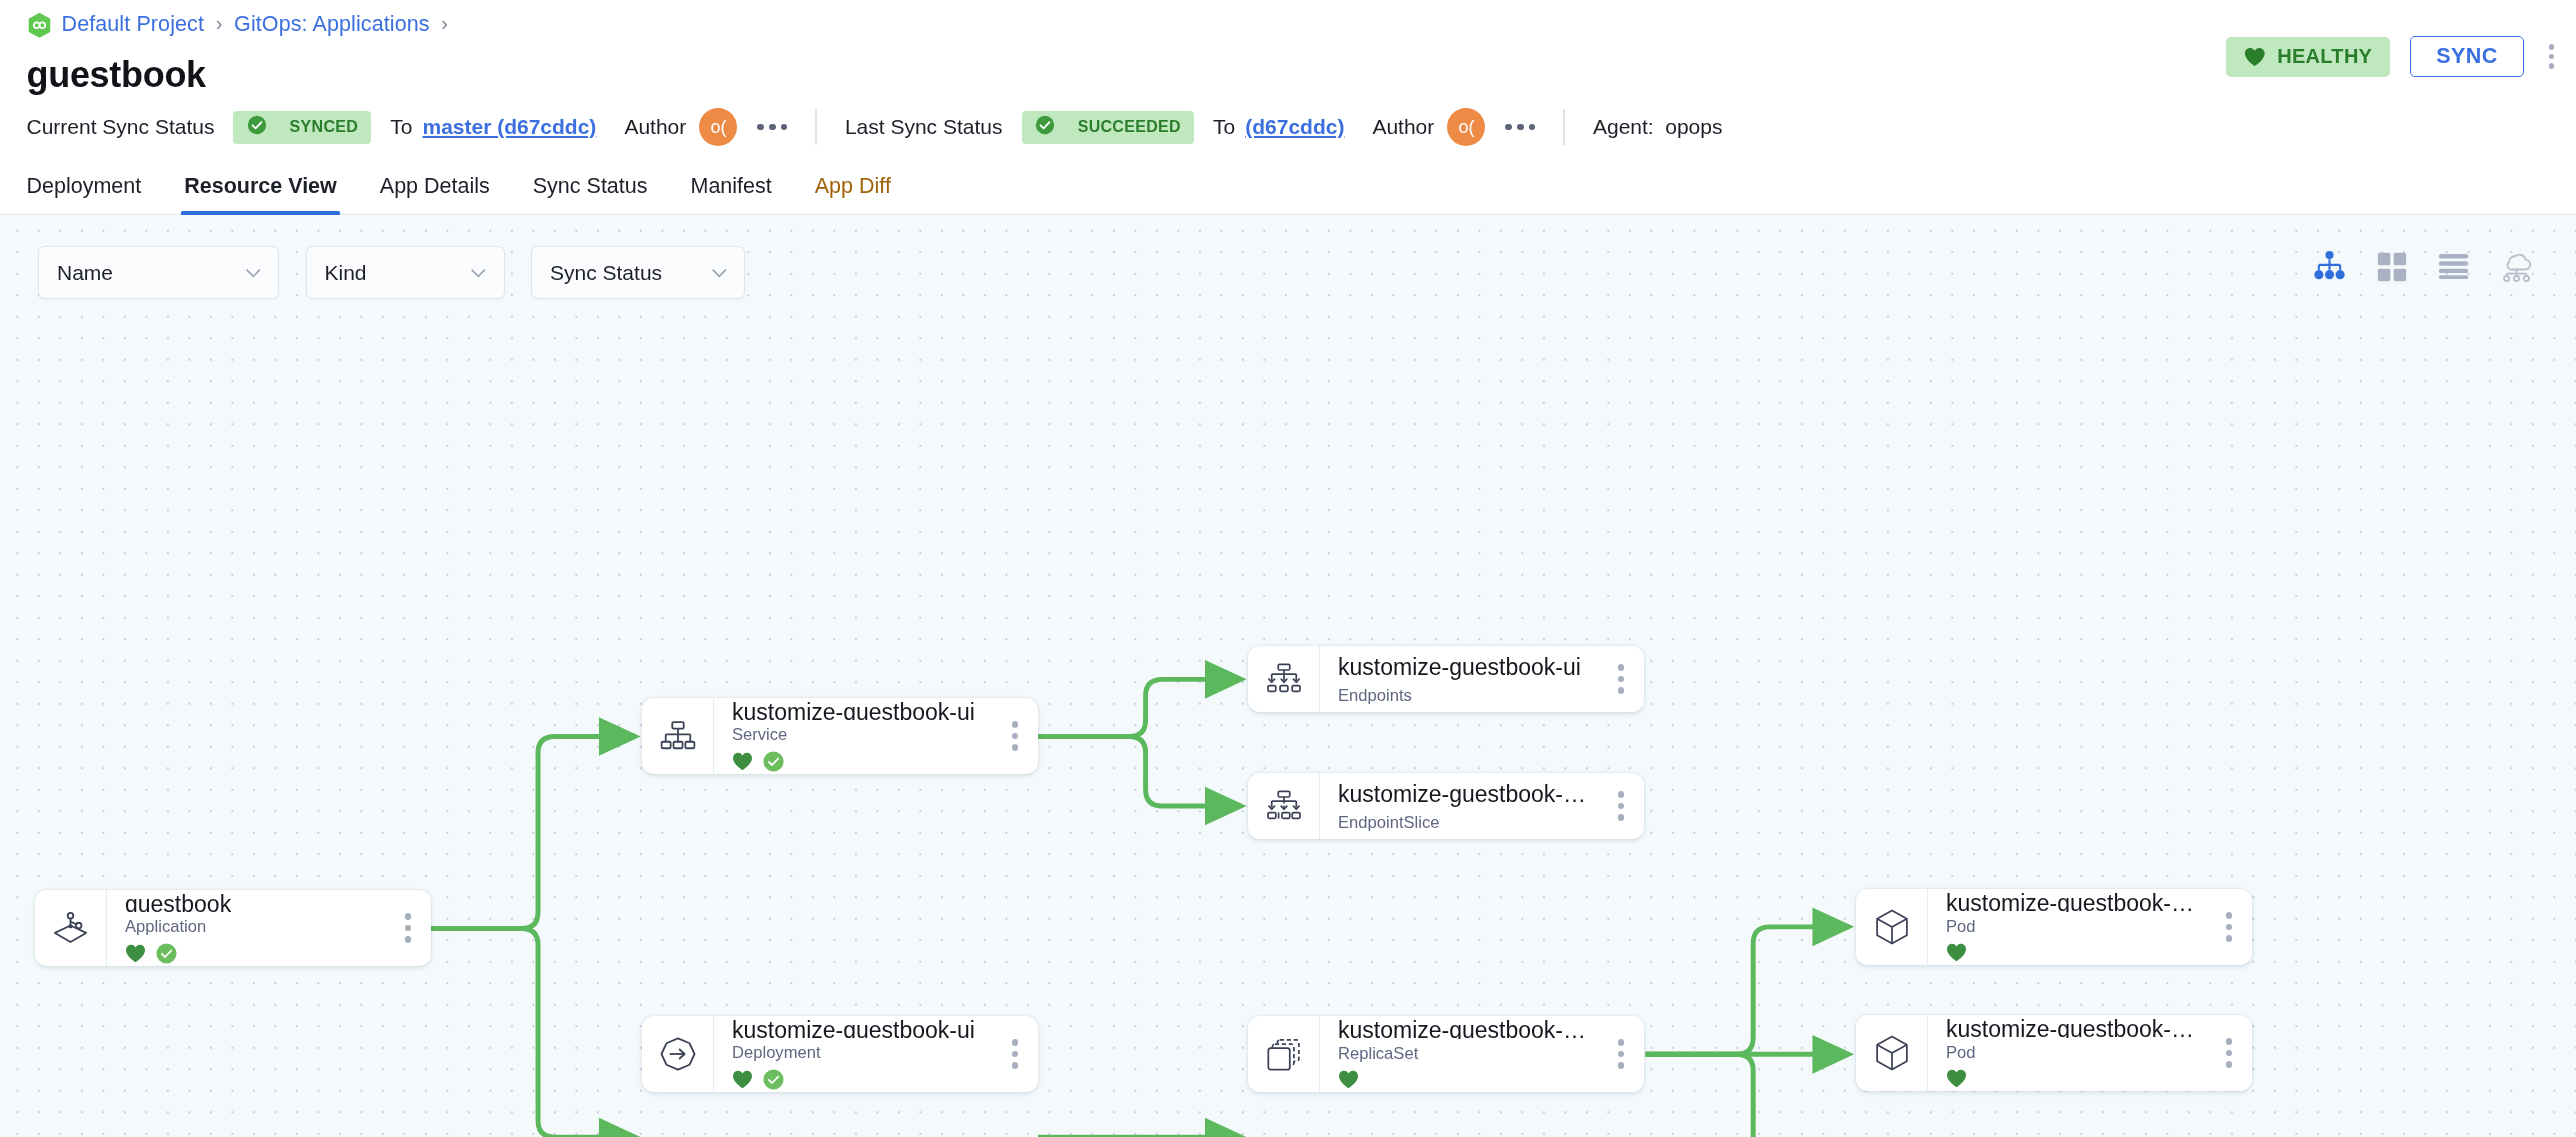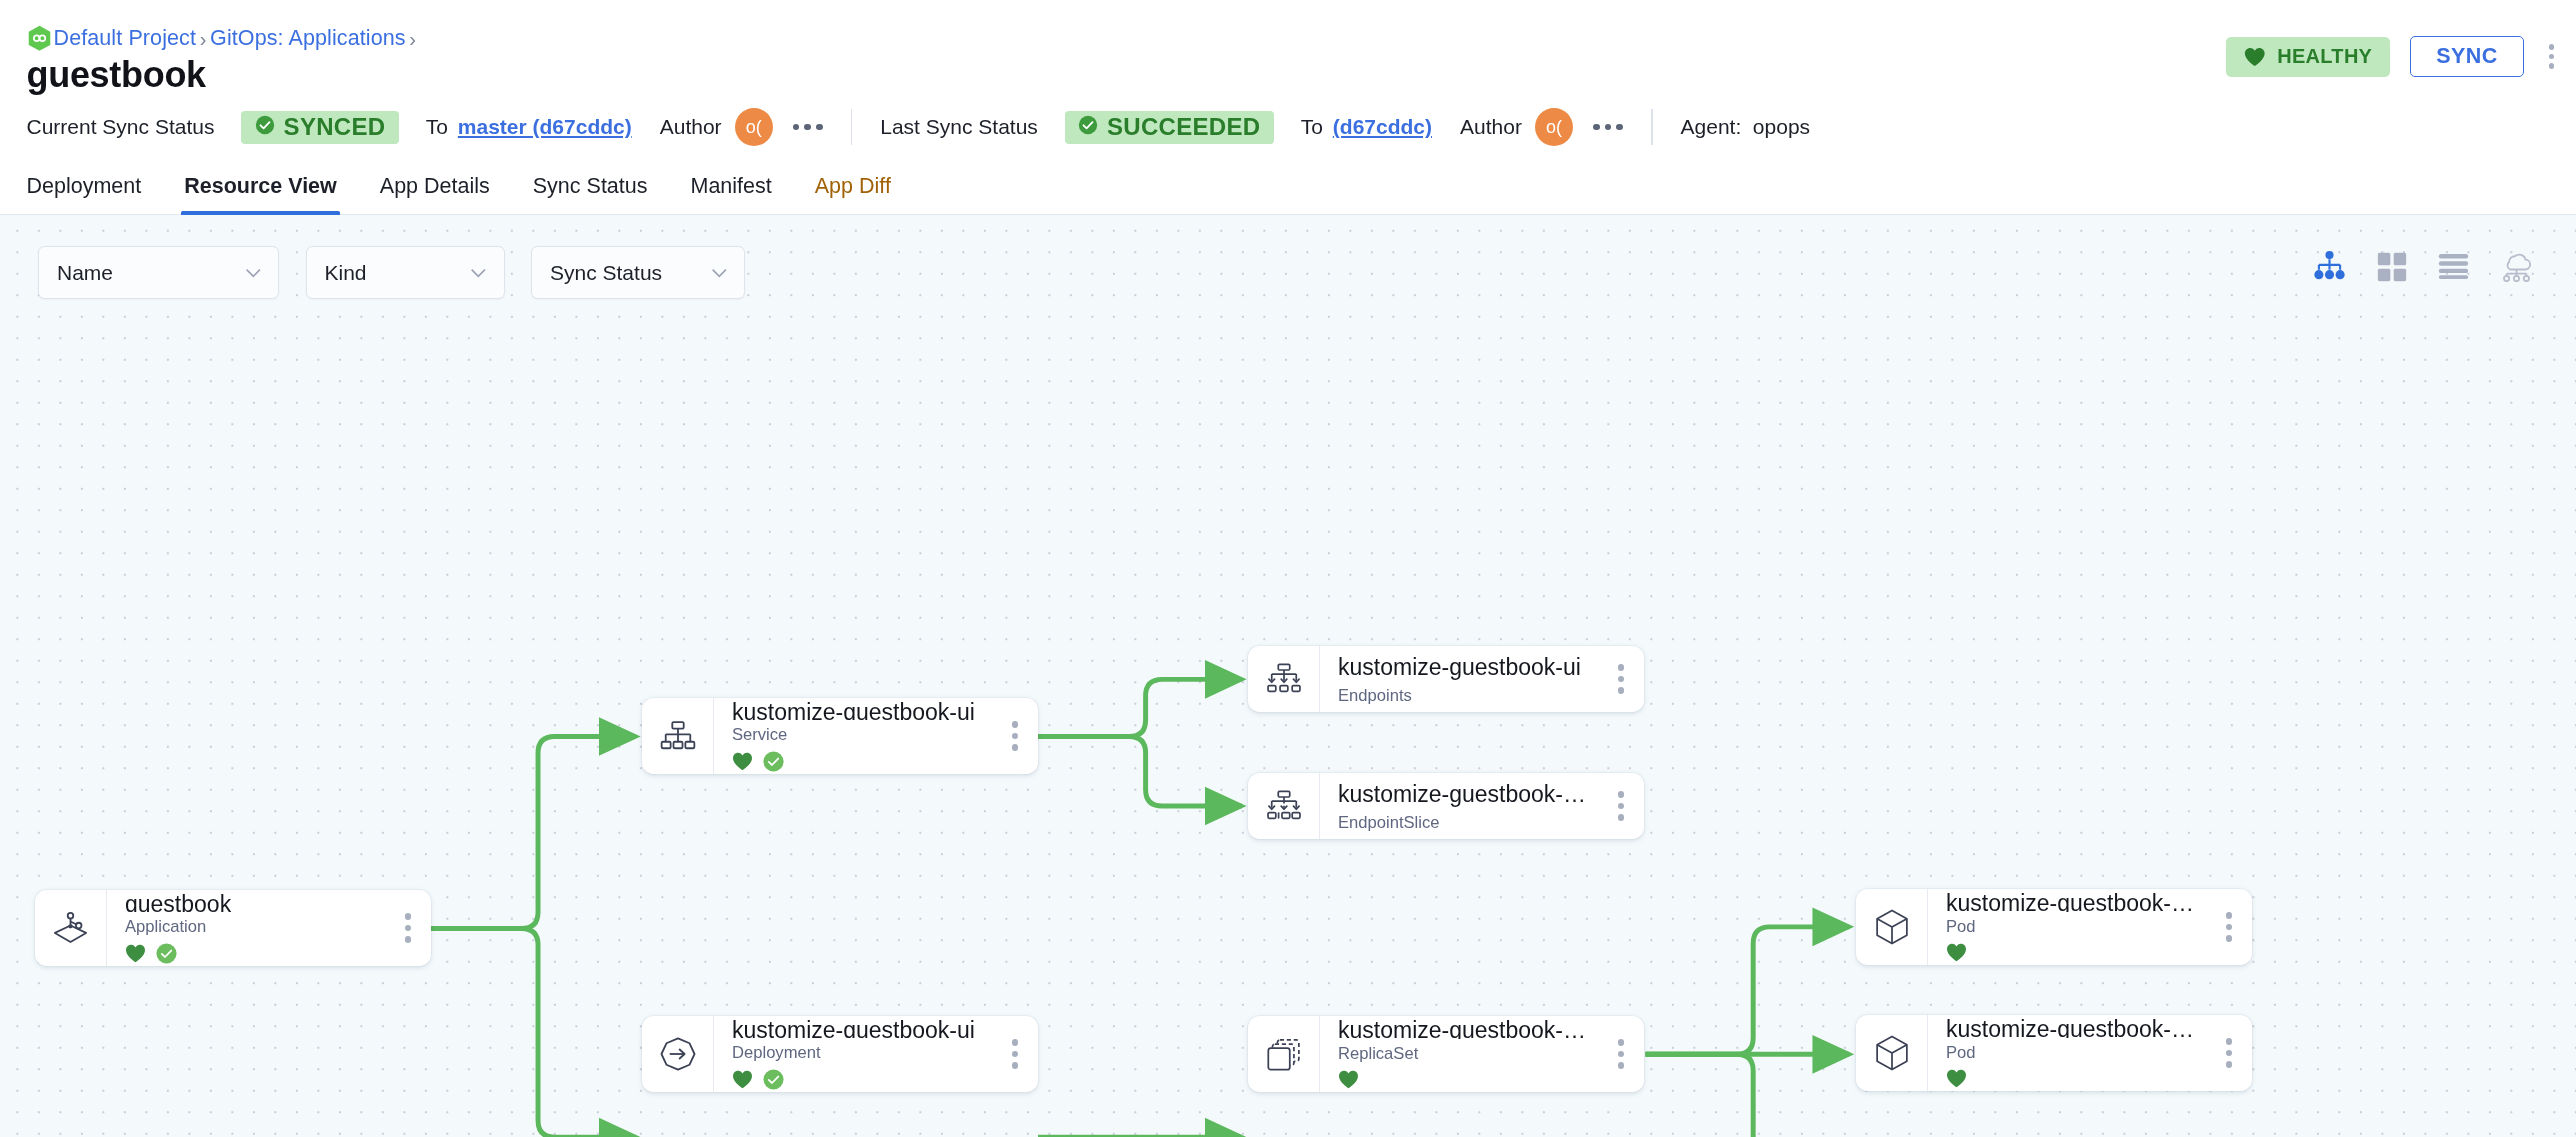--- a/index.html
+++ b/index.html
@@ -12,22 +12,22 @@
 
   
   .header {
     background: #ffffff;
     padding: 0 26.5px;
     position: relative;
   }
 
   .breadcrumb {
     display: flex;
-    align-items: flex-end;
-    gap: 2px;
+    align-items: flex-start;
+    gap: 10px;
     height: 51px;
     padding-top: 11.6px;
   }
   .bc-logo { width: 25px; height: 26.5px; flex: none; display:block; }
   .bc-link {
     color: #3b6fe0;
     font-size: 21.5px;
     text-decoration: none;
     letter-spacing: 0.1px;
   }
@@ -102,30 +102,30 @@
     padding: 0 26.5px;
     gap: 0;
     font-size: 21px;
     color: #1d2029;
     background: #ffffff;
   }
   .sb-label { color: #1d2029; white-space: nowrap; }
   .sb-chip {
     display: inline-flex;
     align-items: center;
-    gap: 9px;
+    gap: 23px;
     background: #bfe8bf;
     color: #2a7d2a;
     border-radius: 4.1px;
     height: 33px;
     padding: 0 13.2px;
-    font-size: 24px;
+    font-size: 16px;
     font-weight: bold;
     letter-spacing: 0.3px;
-    margin: 0 27px;
+    margin: 0 19px;
     white-space: nowrap;
   }
   .sb-to { color: #1d2029; margin-right: 10px; }
   .sb-rev {
     color: #3b6fe0;
     font-weight: bold;
     white-space: nowrap;
   }
   .sb-author { margin-left: 28px; margin-right: 13.2px; }
   .avatar {

